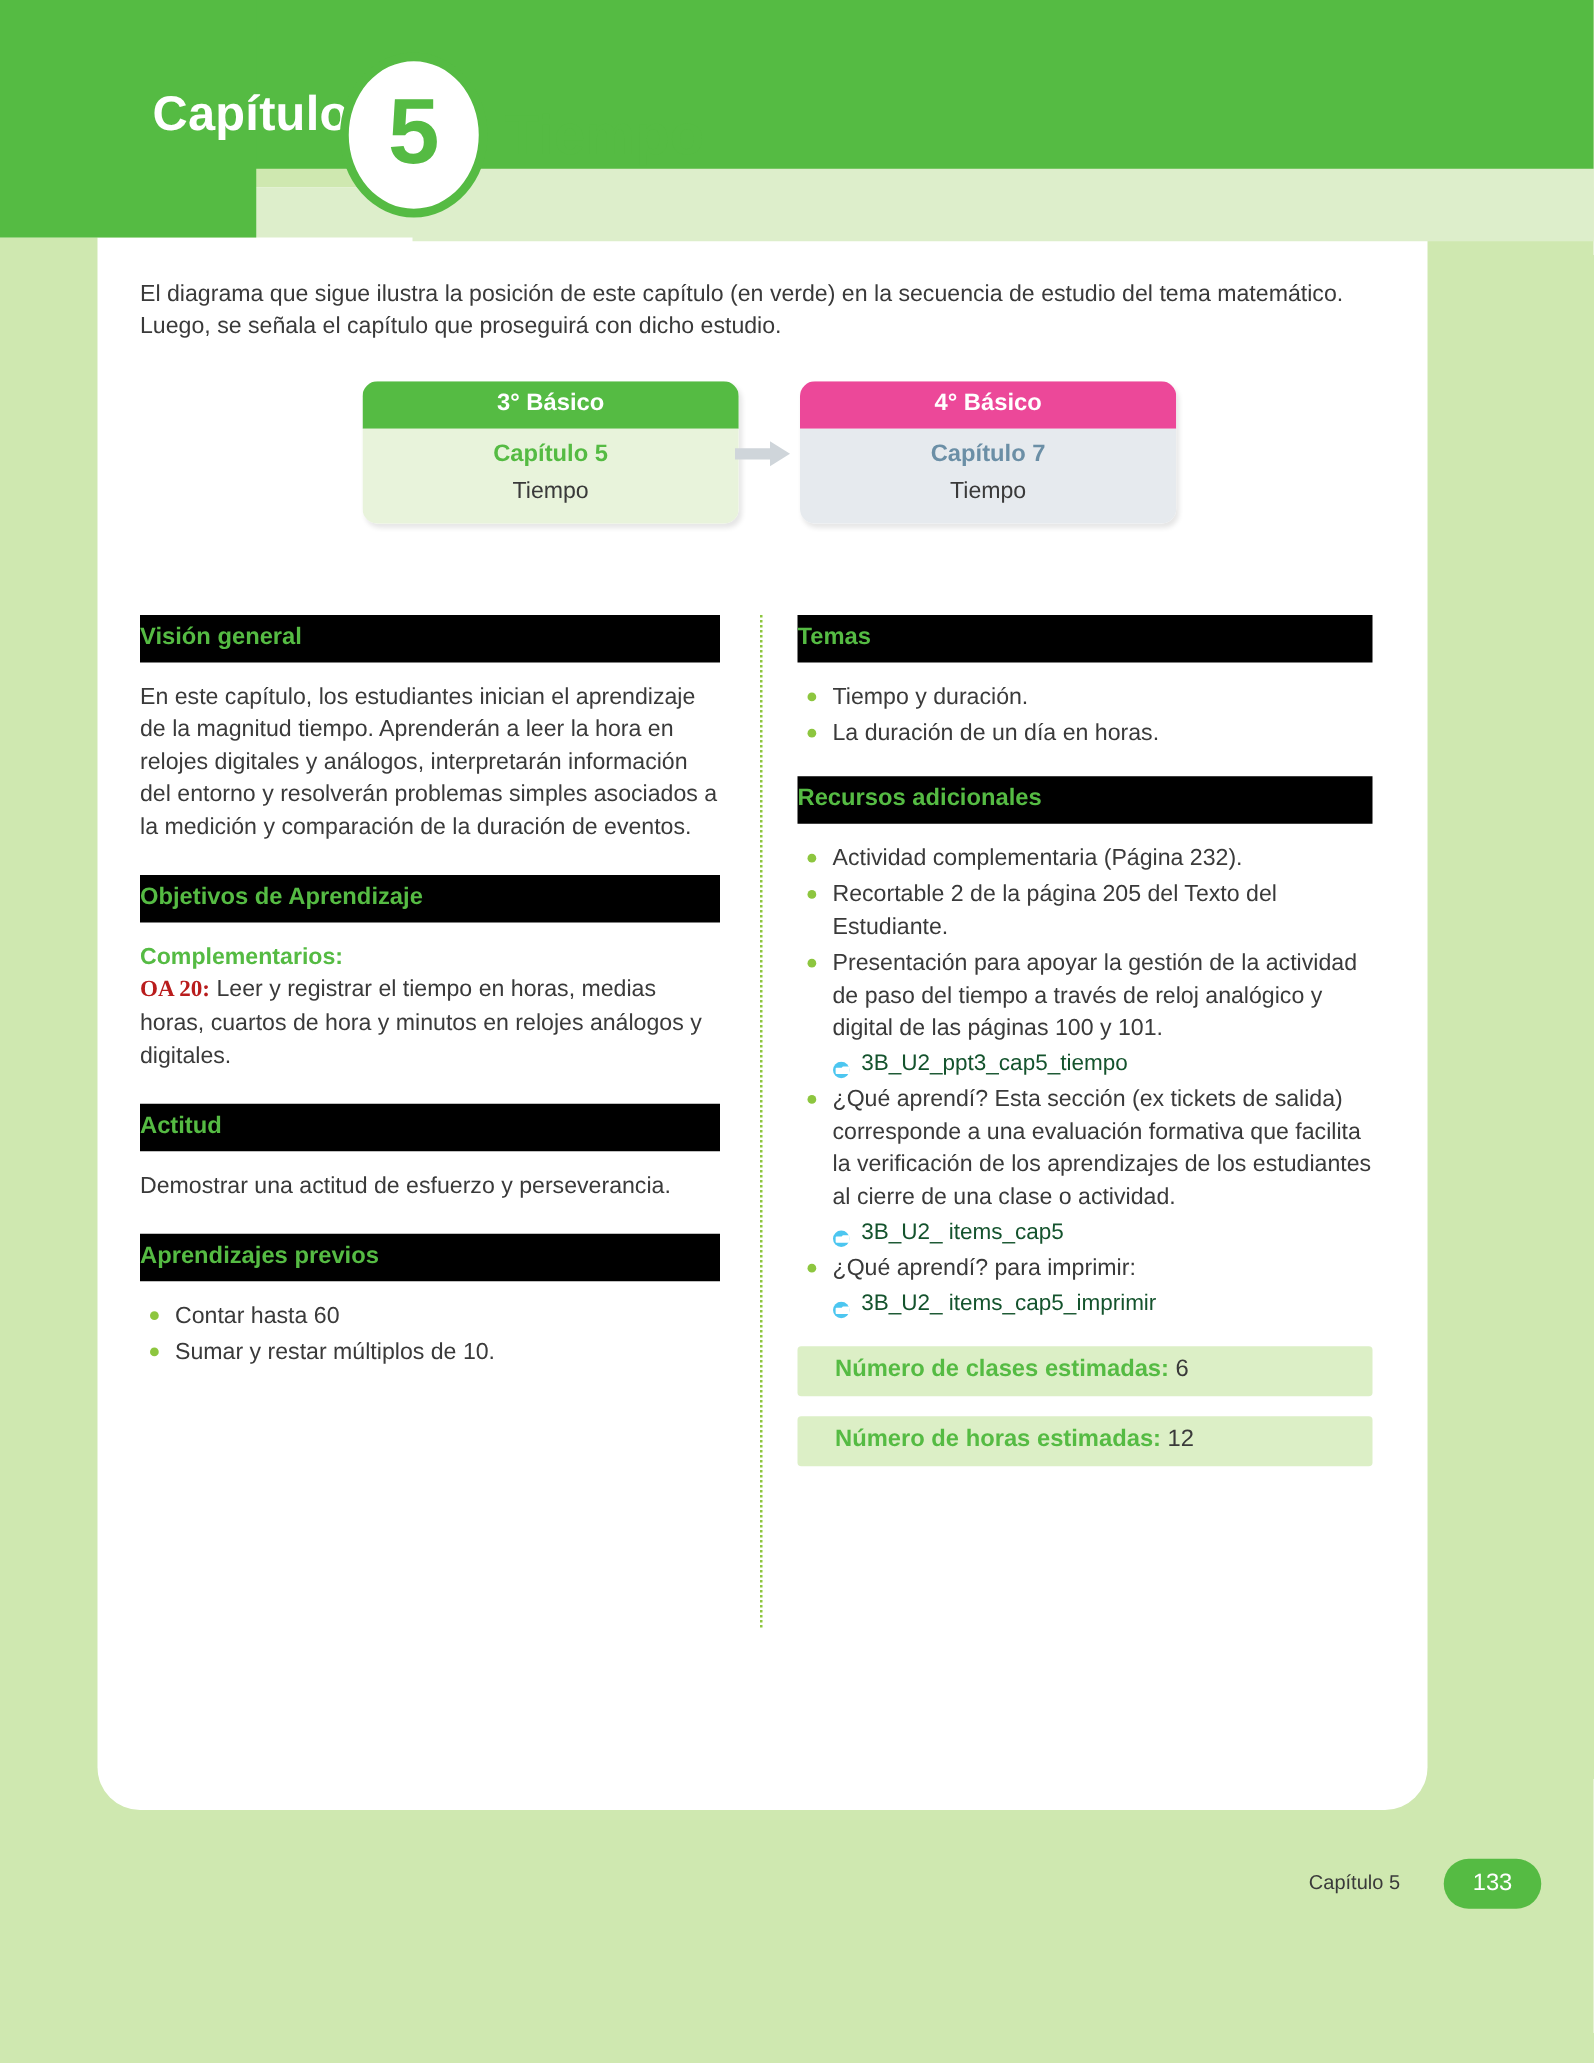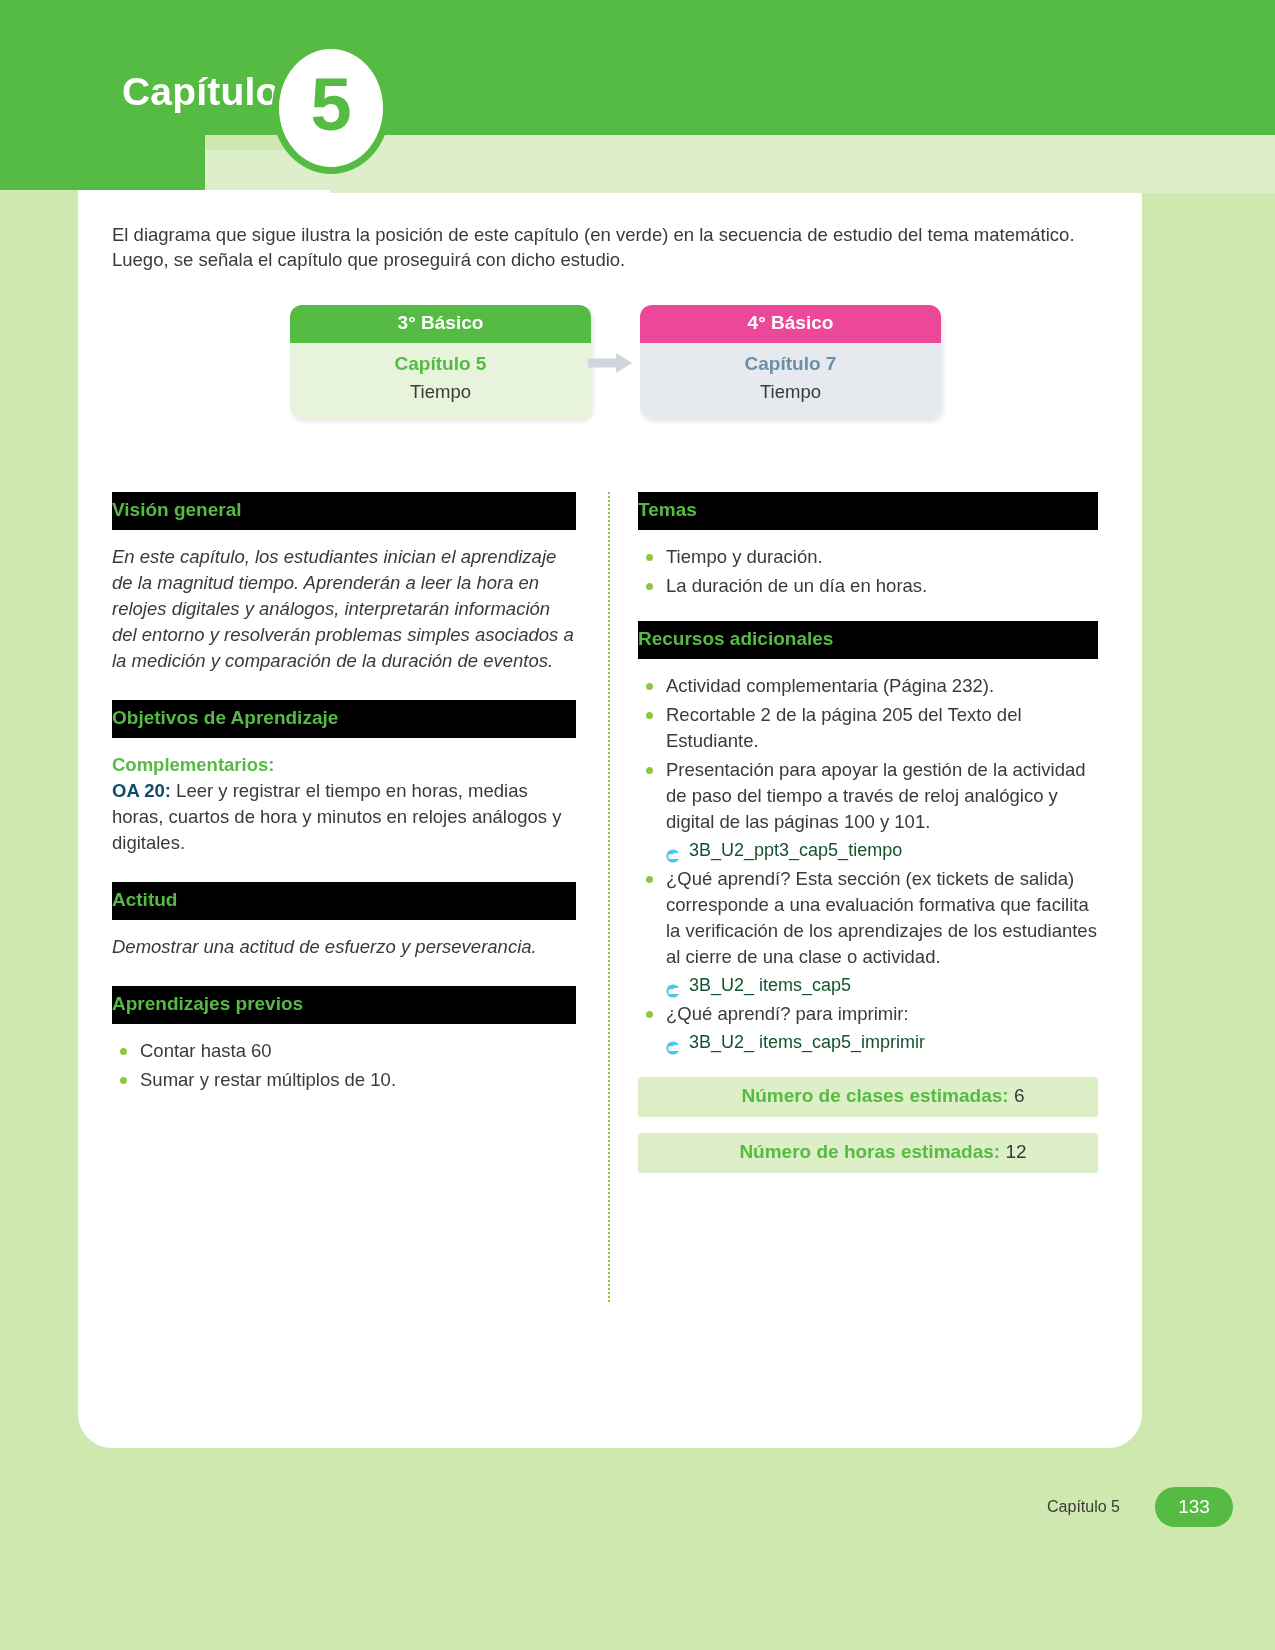--- a/index.html
+++ b/index.html
@@ -188,36 +188,35 @@
     color: #55bb43;
     padding: 7px 0 9px;
     margin-bottom: 14px;
   }
 
   .body-text {
     font-size: 18.5px;
     line-height: 26px;
     color: #3a3a3a;
     margin-bottom: 26px;
-    font-style: italic;
   }
 
   .oa-label {
     font-size: 18.5px;
     font-weight: bold;
     color: #55bb43;
     line-height: 26px;
   }
   .oa-body {
     font-size: 18.5px;
     line-height: 26px;
     color: #3a3a3a;
     margin-bottom: 26px;
   }
-  .oa-code { font-weight: bold; color: #0c4a6e; }
+  .oa-code { font-weight: bold; color: #b91c1c; font-family: Liberation Serif, serif; }
 
   ul.bullets {
     list-style: none;
     margin: 0 0 22px 0;
     padding: 0;
   }
   ul.bullets > li {
     position: relative;
     padding-left: 28px;
     font-size: 18.5px;
@@ -248,21 +247,20 @@
   }
 
   .stat-box {
     background: #dcefc6;
     border-radius: 3px;
     padding: 8px 0 10px 30px;
     font-size: 19px;
     font-weight: bold;
     color: #55bb43;
     margin-bottom: 16px;
-    text-align: center;
   }
   .stat-box .stat-value {
     font-weight: normal;
     color: #3a3a3a;
   }
 
   
   .footer-label {
     position: absolute;
     right: 155px; top: 1498px;

